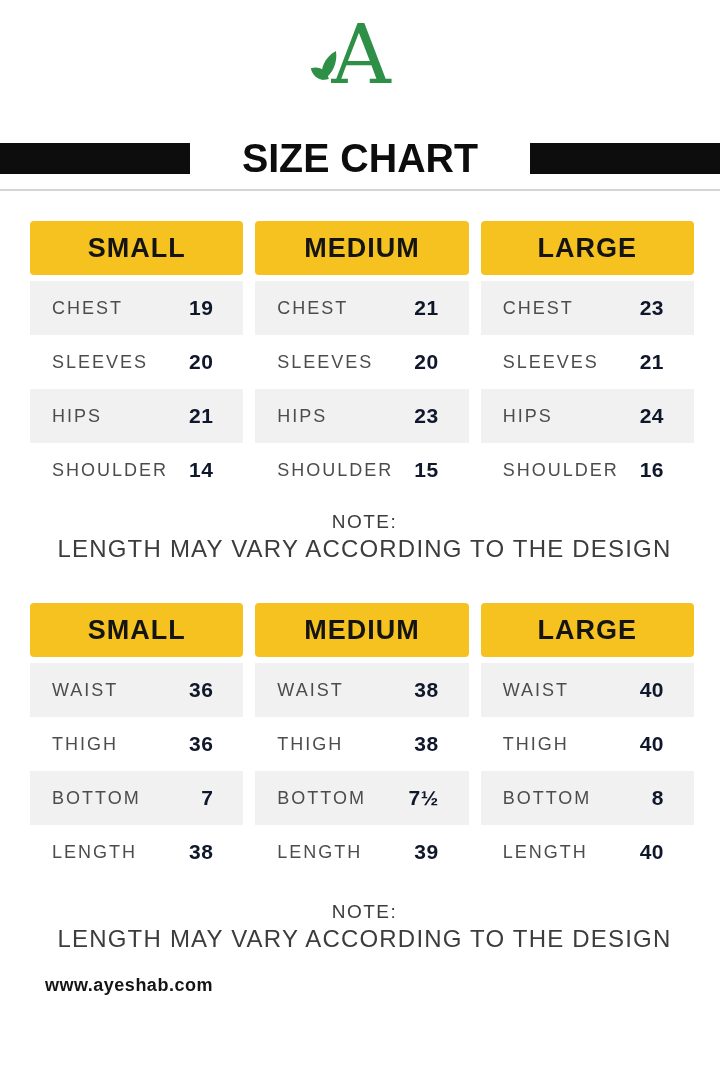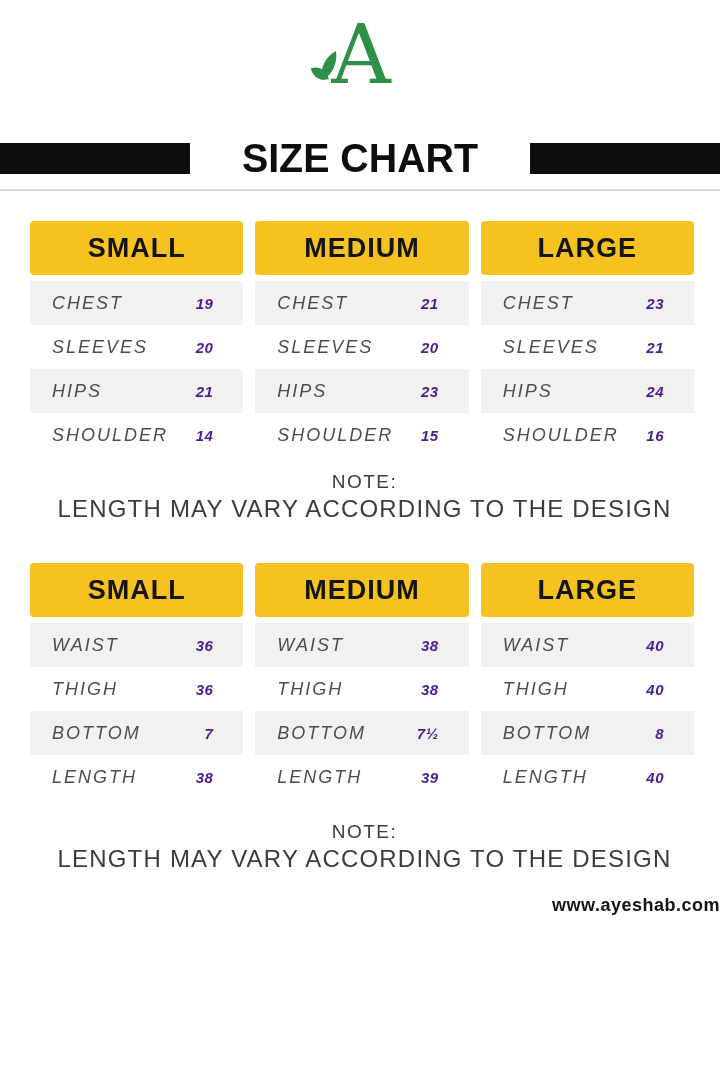--- a/index.html
+++ b/index.html
@@ -47,37 +47,36 @@
   .size-table.first { margin-top:30px; }
   .size-table.second { margin-top:40px; }
   .size-col { flex:1; min-width:0; }
   .col-header {
     height:54px; background:#F5C21F; border-radius:4px;
     display:flex; align-items:center; justify-content:center;
     font-size:27px; font-weight:800; letter-spacing:1px; color:#141414;
   }
   .col-rows { margin-top:6px; }
   .t-row {
-    height:44px; display:flex; align-items:center; justify-content:space-between;
+    height:54px; display:flex; align-items:center; justify-content:space-between;
     padding:0 30px 0 22px;
-    font-style:italic;
   }
   .t-row:nth-child(odd) { background:#F1F1F2; }
   .t-label { font-size:18px; color:#4C4C4C; letter-spacing:2px; font-weight:400; }
-  .t-value { font-size:15px; font-weight:700; color:#4c1d95; letter-spacing:0.5px; }
+  .t-value { font-size:21px; font-weight:700; color:#0f172a; letter-spacing:0.5px; }
 
   
   .note { text-align:center; color:#3C3C3C;margin-left:9px; }
   .note-1 { margin-top:14px; }
   .note-2 { margin-top:22px; }
   .note-label { font-size:19px; letter-spacing:1.5px; }
   .note-text { font-size:24px; letter-spacing:1.2px; margin-top:2px; }
   .website {
-    margin-top:22px; text-align:right;
-    font-size:18px; font-weight:700; color:#141414; letter-spacing:0.5px;
+    margin-top:22px; text-align:left;
+    font-size:18px; font-weight:700; color:#141414; letter-spacing:0.5px;padding-left:45px;
   }
 </style>
 </head>
 <body>
 
 <div class="page">
 
   <div class="logo">
     <span class="logo-a-wrap">
       <svg class="leaf-svg" viewBox="0 0 40 44">

